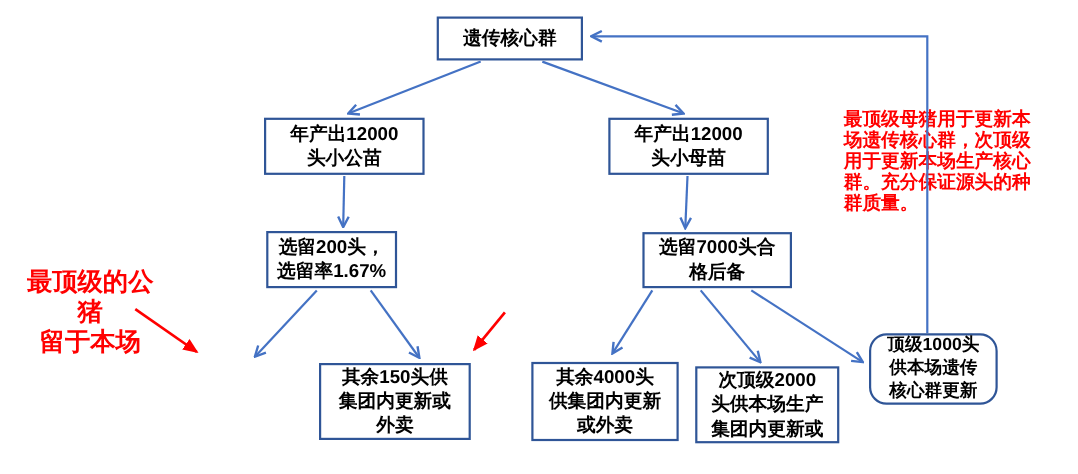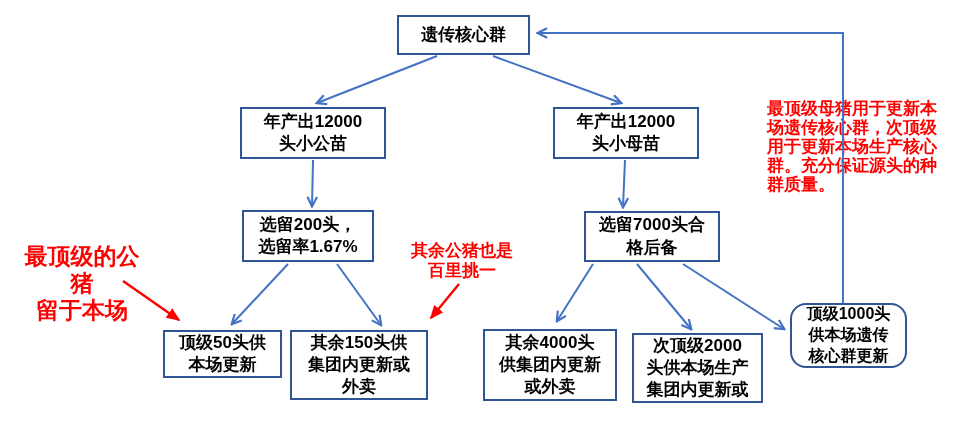--- a/index.html
+++ b/index.html
@@ -20,42 +20,40 @@
     color:var(--box-text); font-weight:bold; font-size:17px; line-height:1.3;
     text-align:center; white-space:pre-line;
   }
   .ann {
     position:absolute; z-index:1; color:var(--annotation-red);
     font-weight:bold; text-align:center; white-space:pre-line;
   }
   #n-genetic-core { left:397px; top:15px;  width:133px; height:40px;text-align:right; }
   #n-male         { left:240px; top:107px; width:146px; height:52px; }
   #n-female       { left:553px; top:107px; width:146px; height:52px; }
-  #n-select200    { left:242px; top:210px; width:132px; height:52px; }
+  #n-select200    { left:242px; top:210px; width:119px; height:52px; }
   #n-select7000   { left:584px; top:211px; width:136px; height:51px; }
   #n-top50        { left:163px; top:330px; width:119px; height:48px; }
   #n-rest150      { left:290px; top:330px; width:138px; height:70px; }
   #n-rest4000     { left:483px; top:329px; width:134px; height:72px; }
   #n-second2000   { left:632px; top:333px; width:131px; height:70px; }
   #n-top1000      { left:790px; top:303px; width:117px; height:65px; font-size:16px; line-height:1.3;border-radius:16px; }
   #a-left   { left:16px;  top:243px; width:132px; font-size:23px; line-height:1.18; }
   #a-middle { left:402px; top:241px; width:120px; font-size:17px; line-height:1.2; }
   #a-right  { left:767px; top:99px;  width:182px; font-size:17px; line-height:19px; text-align:left; }
   .blue-line { stroke:var(--arrow-blue); stroke-width:2; fill:none; }
   .red-line  { stroke:var(--annotation-red); stroke-width:2.4; fill:none; }
 </style>
 </head>
 <body>
 
 <div class="stage">
 
   <div class="ann" id="a-left">最顶级的公猪
 留于本场</div>
-  <div class="ann" id="a-middle">其余公猪也是
-百里挑一</div>
   <div class="ann" id="a-right">最顶级母猪用于更新本
 场遗传核心群，次顶级
 用于更新本场生产核心
 群。充分保证源头的种
 群质量。</div>
 
   <svg class="arrows" width="980" height="431" viewBox="0 0 980 431">
     <defs>
       <marker id="mOpen" viewBox="0 0 10 10" refX="8.6" refY="5" markerWidth="12" markerHeight="12" markerUnits="userSpaceOnUse" orient="auto">
         <path d="M1,1 L9,5 L1,9" fill="none" stroke="var(--arrow-blue)" stroke-width="1.8"></path>
@@ -82,22 +80,20 @@
 
   <div class="node" id="n-genetic-core">遗传核心群</div>
   <div class="node" id="n-male">年产出12000
 头小公苗</div>
   <div class="node" id="n-female">年产出12000
 头小母苗</div>
   <div class="node" id="n-select200">选留200头，
 选留率1.67%</div>
   <div class="node" id="n-select7000">选留7000头合
 格后备</div>
-  <div class="node" id="n-top50">顶级50头供
-本场更新</div>
   <div class="node" id="n-rest150">其余150头供
 集团内更新或
 外卖</div>
   <div class="node" id="n-rest4000">其余4000头
 供集团内更新
 或外卖</div>
   <div class="node" id="n-second2000">次顶级2000
 头供本场生产
 集团内更新或</div>
   <div class="node" id="n-top1000">顶级1000头

